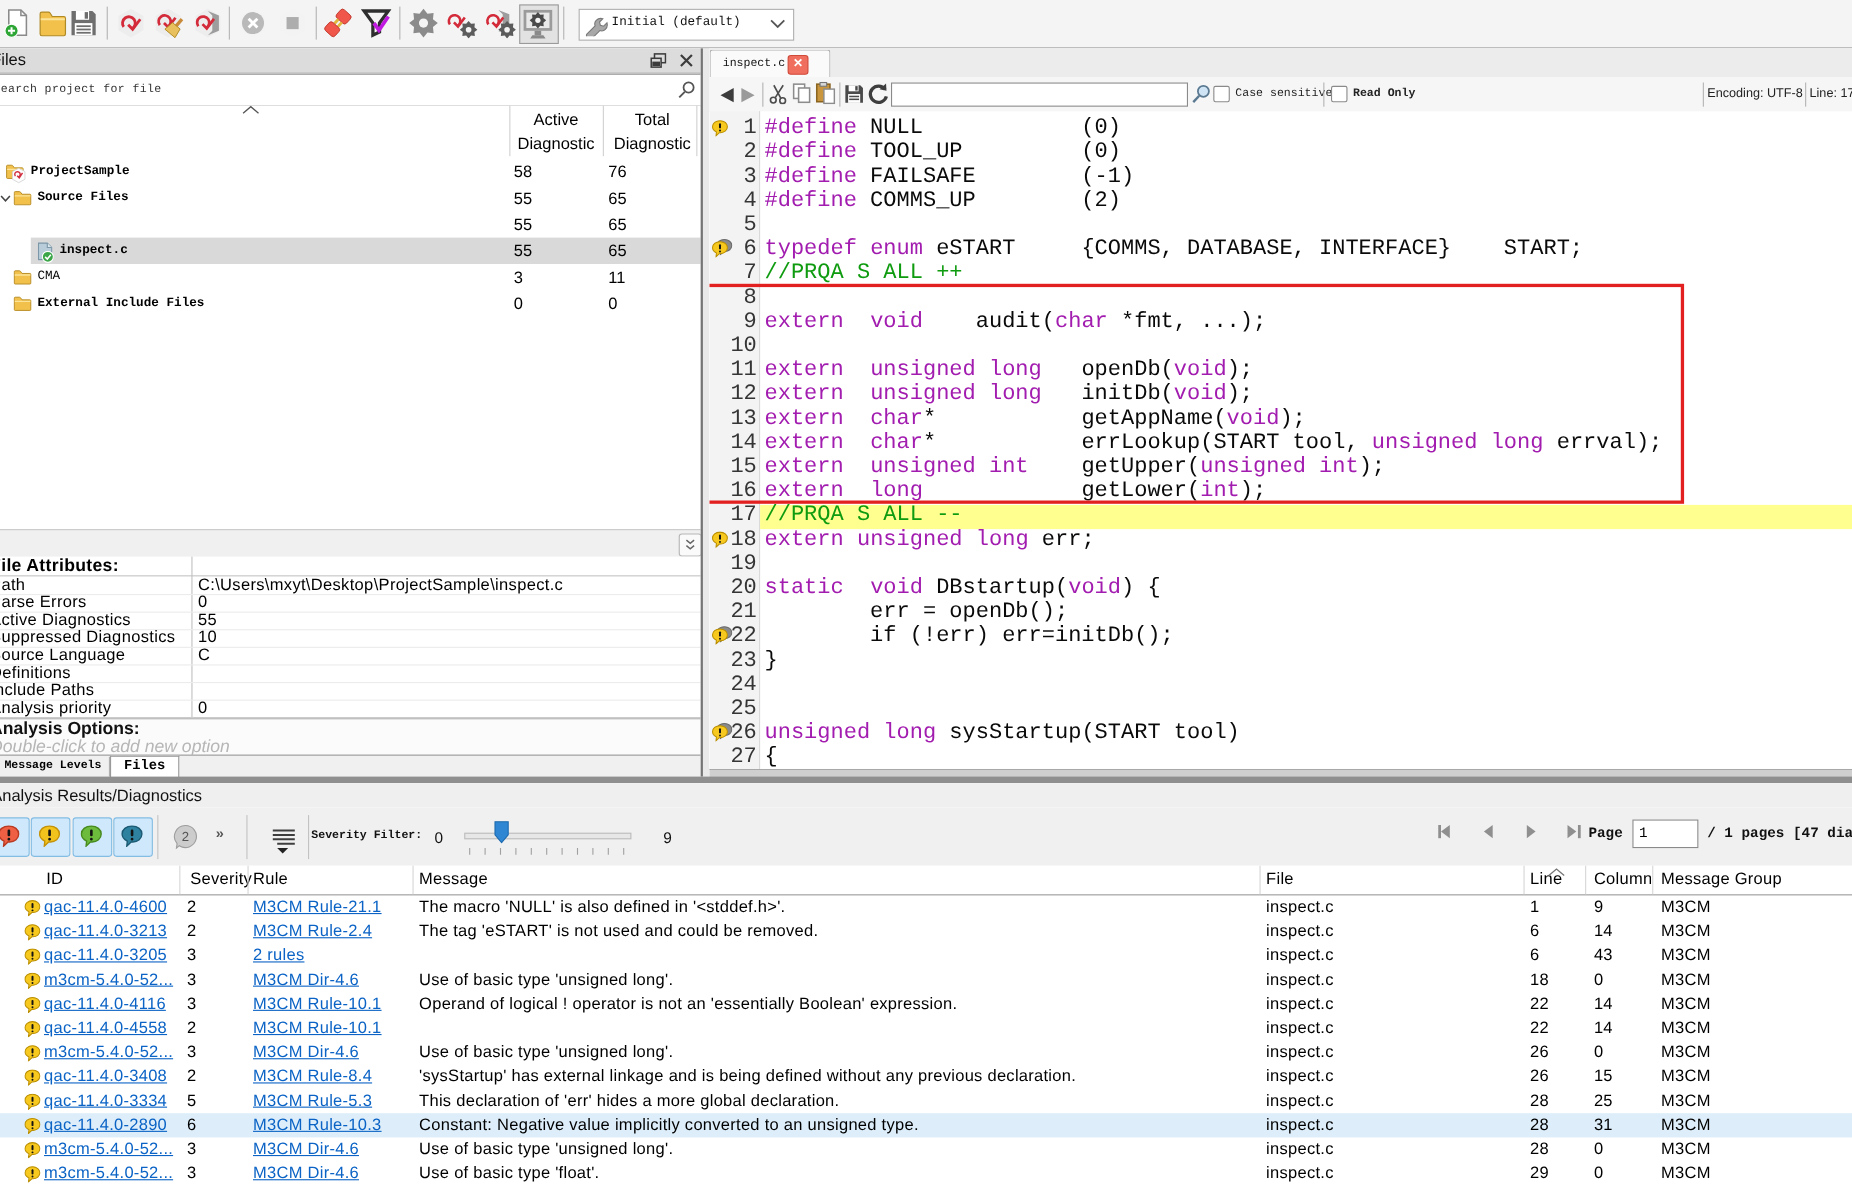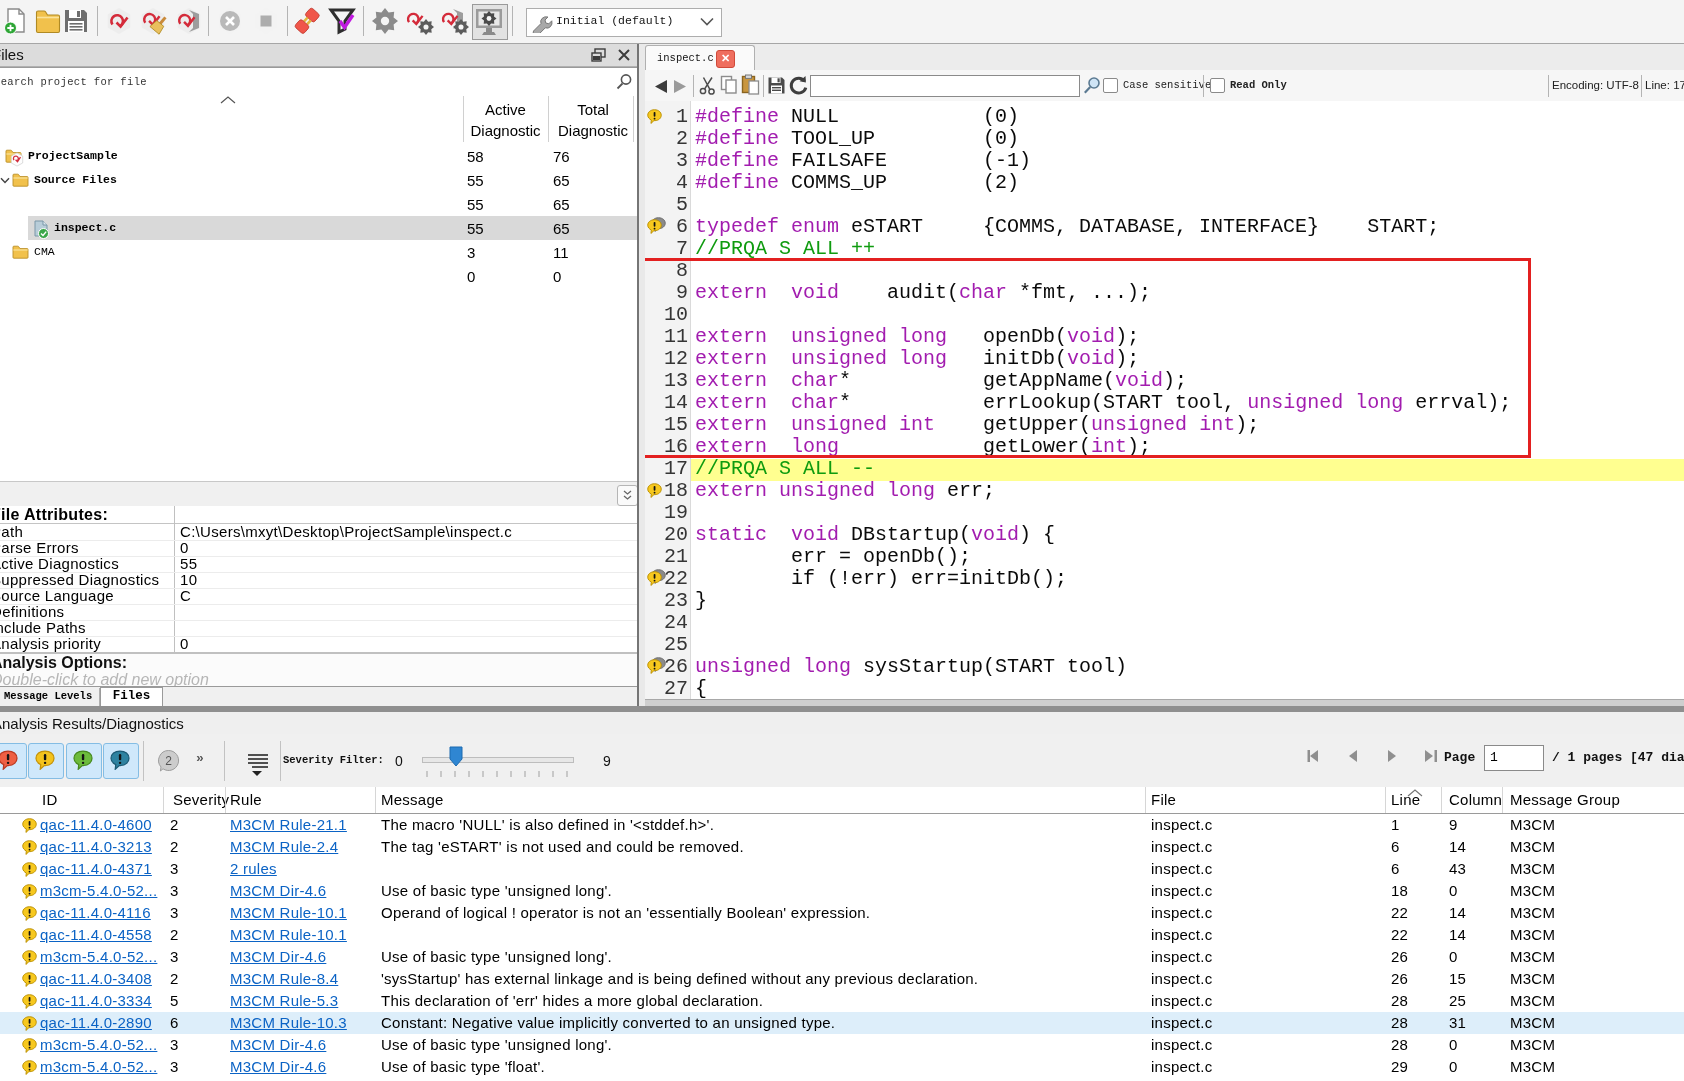--- a/index.html
+++ b/index.html
@@ -191,20 +191,27 @@
         </svg>
         <svg class="abs" style="left:38px;top:12px" width="11" height="11" viewBox="0 0 11 11">3aa publication648"/&gt;#3aa publication648"/&gt;<circle cx="5.5" cy="5.5" r="5" fill="#3aa648" stroke="#fff" stroke-width="1"></circle><path d="M3 5.5 L5 7.5 L8.2 3.6" fill="none" stroke="#fff" stroke-width="1.4"></path></svg>
         <span class="abs" style="left:54px;top:5px;">inspect.c</span>
       </div>
 <div class="abs" style="left:0;top:96px;width:637px;height:24px;">
         <svg class="abs" style="left:12px;top:5px" width="17" height="14" viewBox="0 0 17 14">
           <path d="M1 3 L1 12.4 Q1 13.2 1.8 13.2 L15.2 13.2 Q16 13.2 16 12.4 L16 4.4 Q16 3.6 15.2 3.6 L8 3.6 L6.6 1.6 Q6.3 1.2 5.7 1.2 L1.9 1.2 Q1 1.2 1 2 Z" fill="#f1c14c" stroke="#ba8f28" stroke-width="0.9"></path>
           <path d="M1.4 5 L15.6 5" stroke="#fbe39a" stroke-width="1.2"></path>
         </svg>
         <span class="abs" style="left:34px;top:5px;font-weight:normal;">CMA</span>
+      </div>
+<div class="abs" style="left:0;top:120px;width:637px;height:24px;">
+        <svg class="abs" style="left:12px;top:5px" width="17" height="14" viewBox="0 0 17 14">
+          <path d="M1 3 L1 12.4 Q1 13.2 1.8 13.2 L15.2 13.2 Q16 13.2 16 12.4 L16 4.4 Q16 3.6 15.2 3.6 L8 3.6 L6.6 1.6 Q6.3 1.2 5.7 1.2 L1.9 1.2 Q1 1.2 1 2 Z" fill="#f1c14c" stroke="#ba8f28" stroke-width="0.9"></path>
+          <path d="M1.4 5 L15.6 5" stroke="#fbe39a" stroke-width="1.2"></path>
+        </svg>
+        <span class="abs" style="left:34px;top:5px;">External Include Files</span>
       </div>
 <div class="abs" style="left:467px;top:4px;font-family:'Liberation Sans',sans-serif;font-weight:normal;font-size:15px;">58</div>
 <div class="abs" style="left:553px;top:4px;font-family:'Liberation Sans',sans-serif;font-weight:normal;font-size:15px;">76</div>
 <div class="abs" style="left:467px;top:28px;font-family:'Liberation Sans',sans-serif;font-weight:normal;font-size:15px;">55</div>
 <div class="abs" style="left:553px;top:28px;font-family:'Liberation Sans',sans-serif;font-weight:normal;font-size:15px;">65</div>
 <div class="abs" style="left:467px;top:52px;font-family:'Liberation Sans',sans-serif;font-weight:normal;font-size:15px;">55</div>
 <div class="abs" style="left:553px;top:52px;font-family:'Liberation Sans',sans-serif;font-weight:normal;font-size:15px;">65</div>
 <div class="abs" style="left:467px;top:76px;font-family:'Liberation Sans',sans-serif;font-weight:normal;font-size:15px;">55</div>
 <div class="abs" style="left:553px;top:76px;font-family:'Liberation Sans',sans-serif;font-weight:normal;font-size:15px;">65</div>
 <div class="abs" style="left:467px;top:100px;font-family:'Liberation Sans',sans-serif;font-weight:normal;font-size:15px;">3</div>
@@ -563,21 +570,21 @@
         <span class="abs" style="left:1391px;top:2px;">6</span>
         <span class="abs" style="left:1449px;top:2px;">14</span>
         <span class="abs" style="left:1510px;top:2px;">M3CM</span>
       </div>
 <div class="abs" style="left:0;top:44px;width:1684px;height:22px;">
         <span class="abs" style="left:22px;top:4px;width:15px;height:15px;"><svg width="15" height="15" viewBox="0 0 16 16">
             <path d="M8 0.8 C12.2 0.8 15.2 3.3 15.2 6.6 C15.2 9.9 12.2 12.3 8.6 12.4 L7.4 12.4 L4.2 15.4 L4.6 11.7 C2.3 10.6 0.8 8.8 0.8 6.6 C0.8 3.3 3.8 0.8 8 0.8 Z" fill="#f7c81e" stroke="#b98e00" stroke-width="1"></path>
             <rect x="7.1" y="3.2" width="1.9" height="5" rx="0.9" fill="#141414"></rect>
             <rect x="7.1" y="9.3" width="1.9" height="1.9" rx="0.9" fill="#141414"></rect>
           </svg></span>
-        <span class="abs lnk" style="left:40px;top:2px;">qac-11.4.0-4371</span>
+        <span class="abs lnk" style="left:40px;top:2px;">qac-11.4.0-3205</span>
         <span class="abs" style="left:170px;top:2px;">3</span>
         <span class="abs lnk" style="left:230px;top:2px;">2 rules</span>
         <span class="abs" style="left:1151px;top:2px;">inspect.c</span>
         <span class="abs" style="left:1391px;top:2px;">6</span>
         <span class="abs" style="left:1449px;top:2px;">43</span>
         <span class="abs" style="left:1510px;top:2px;">M3CM</span>
       </div>
 <div class="abs" style="left:0;top:66px;width:1684px;height:22px;">
         <span class="abs" style="left:22px;top:4px;width:15px;height:15px;"><svg width="15" height="15" viewBox="0 0 16 16">
             <path d="M8 0.8 C12.2 0.8 15.2 3.3 15.2 6.6 C15.2 9.9 12.2 12.3 8.6 12.4 L7.4 12.4 L4.2 15.4 L4.6 11.7 C2.3 10.6 0.8 8.8 0.8 6.6 C0.8 3.3 3.8 0.8 8 0.8 Z" fill="#f7c81e" stroke="#b98e00" stroke-width="1"></path>

